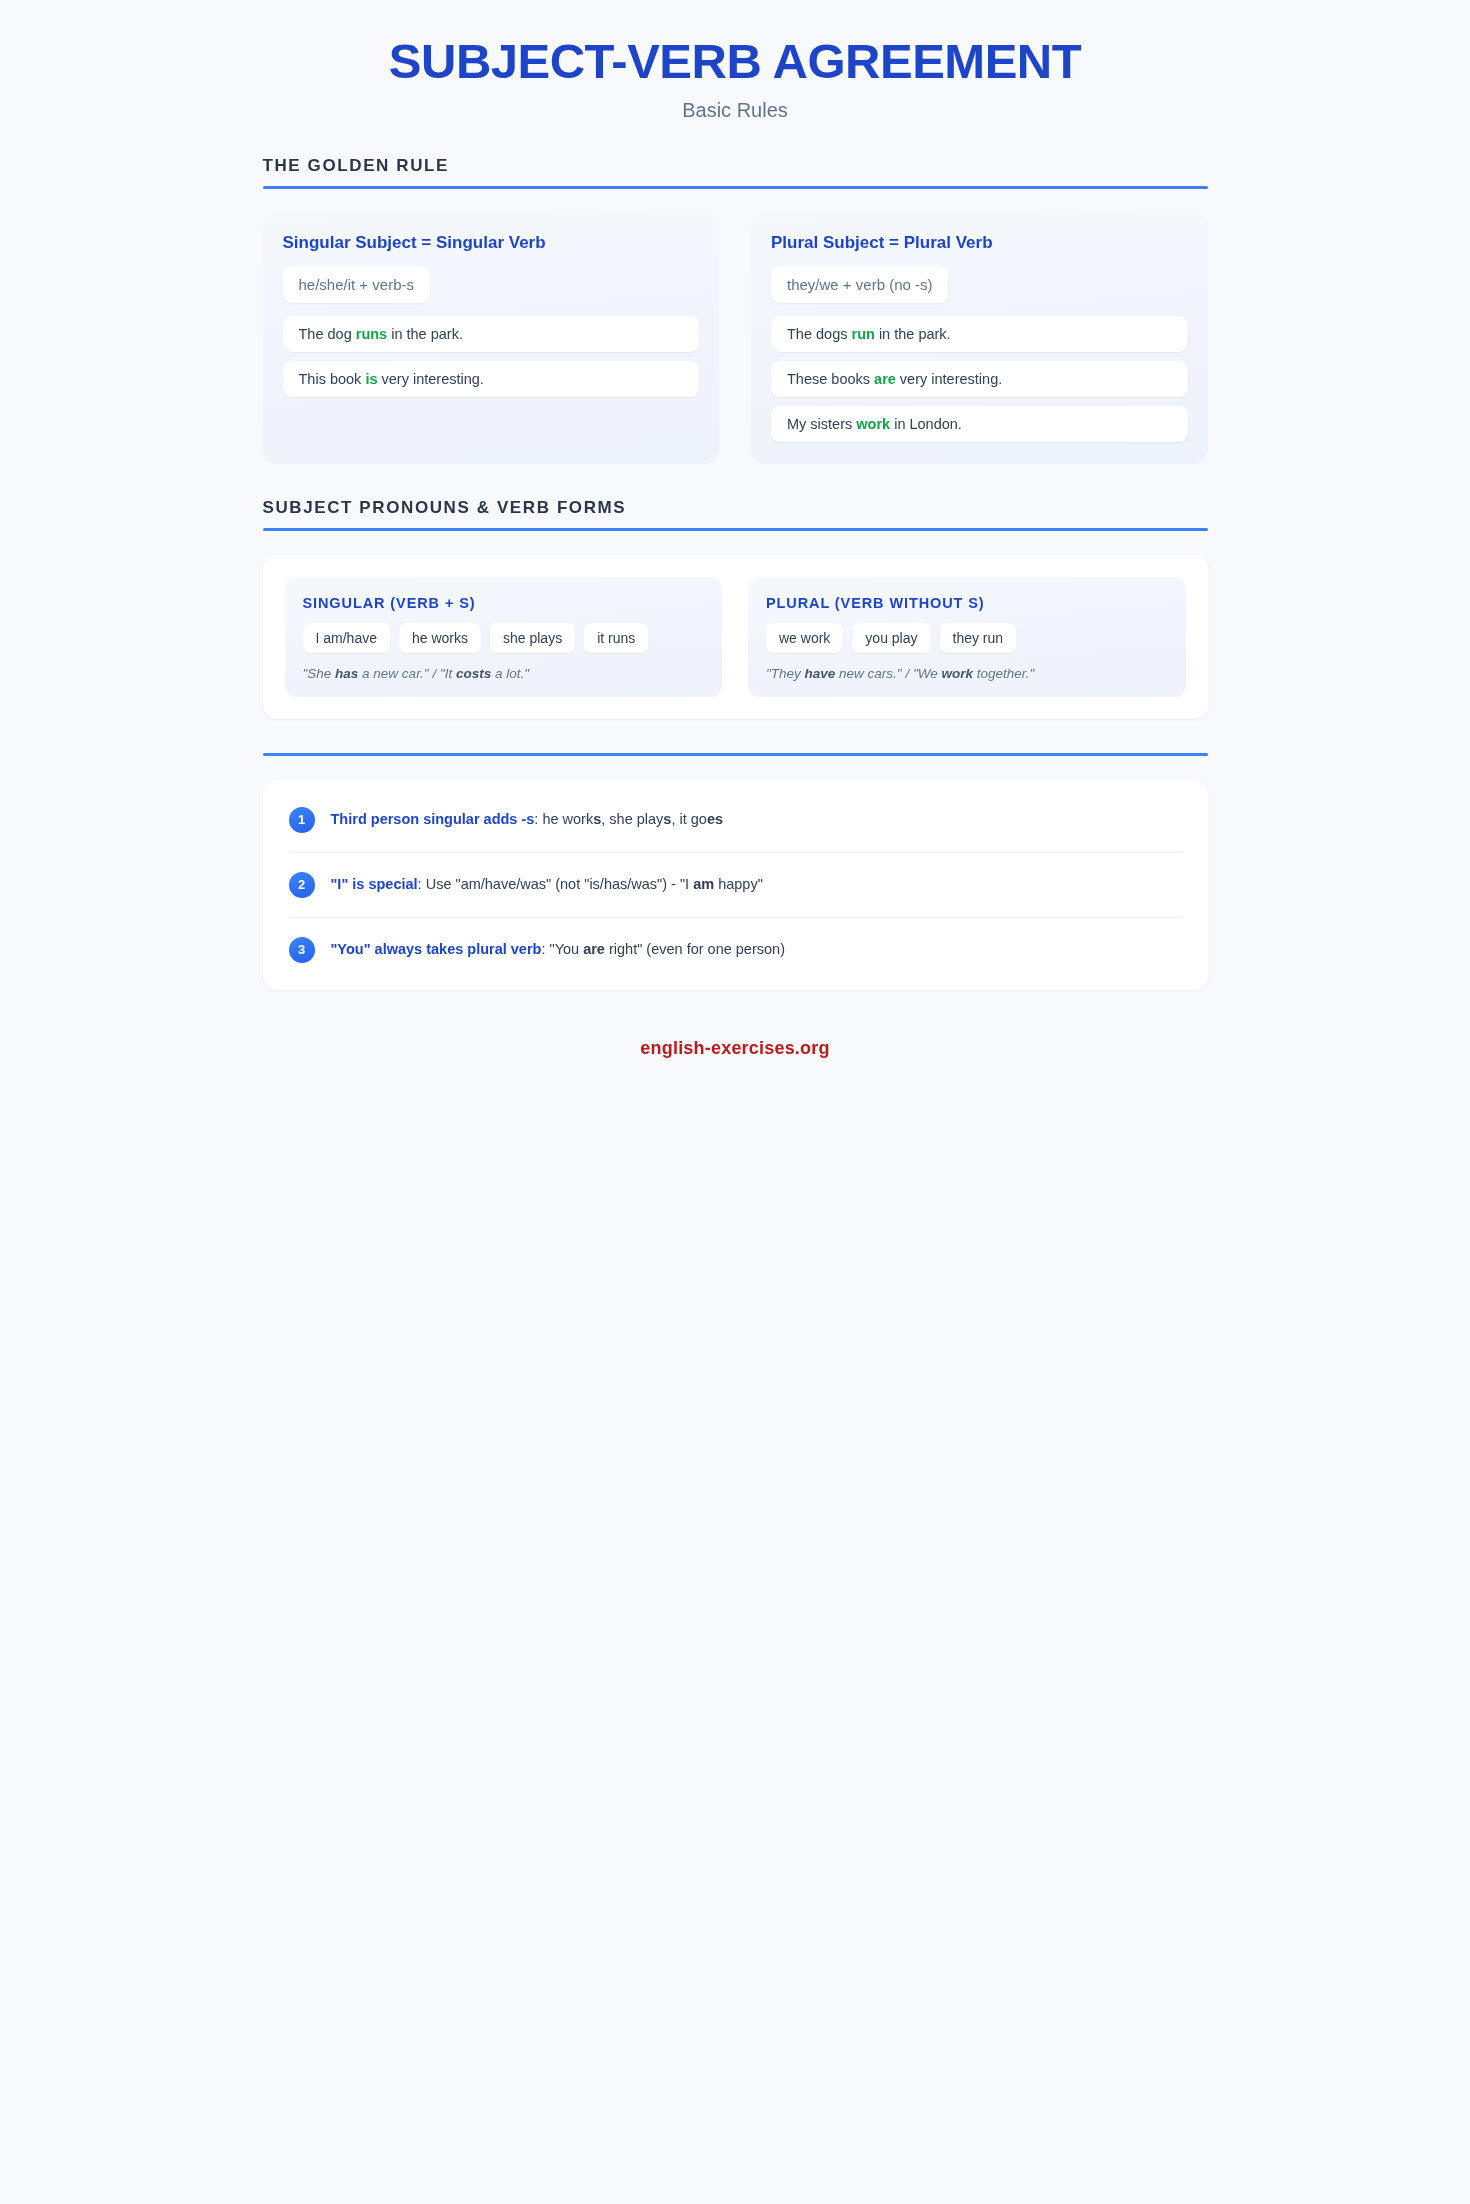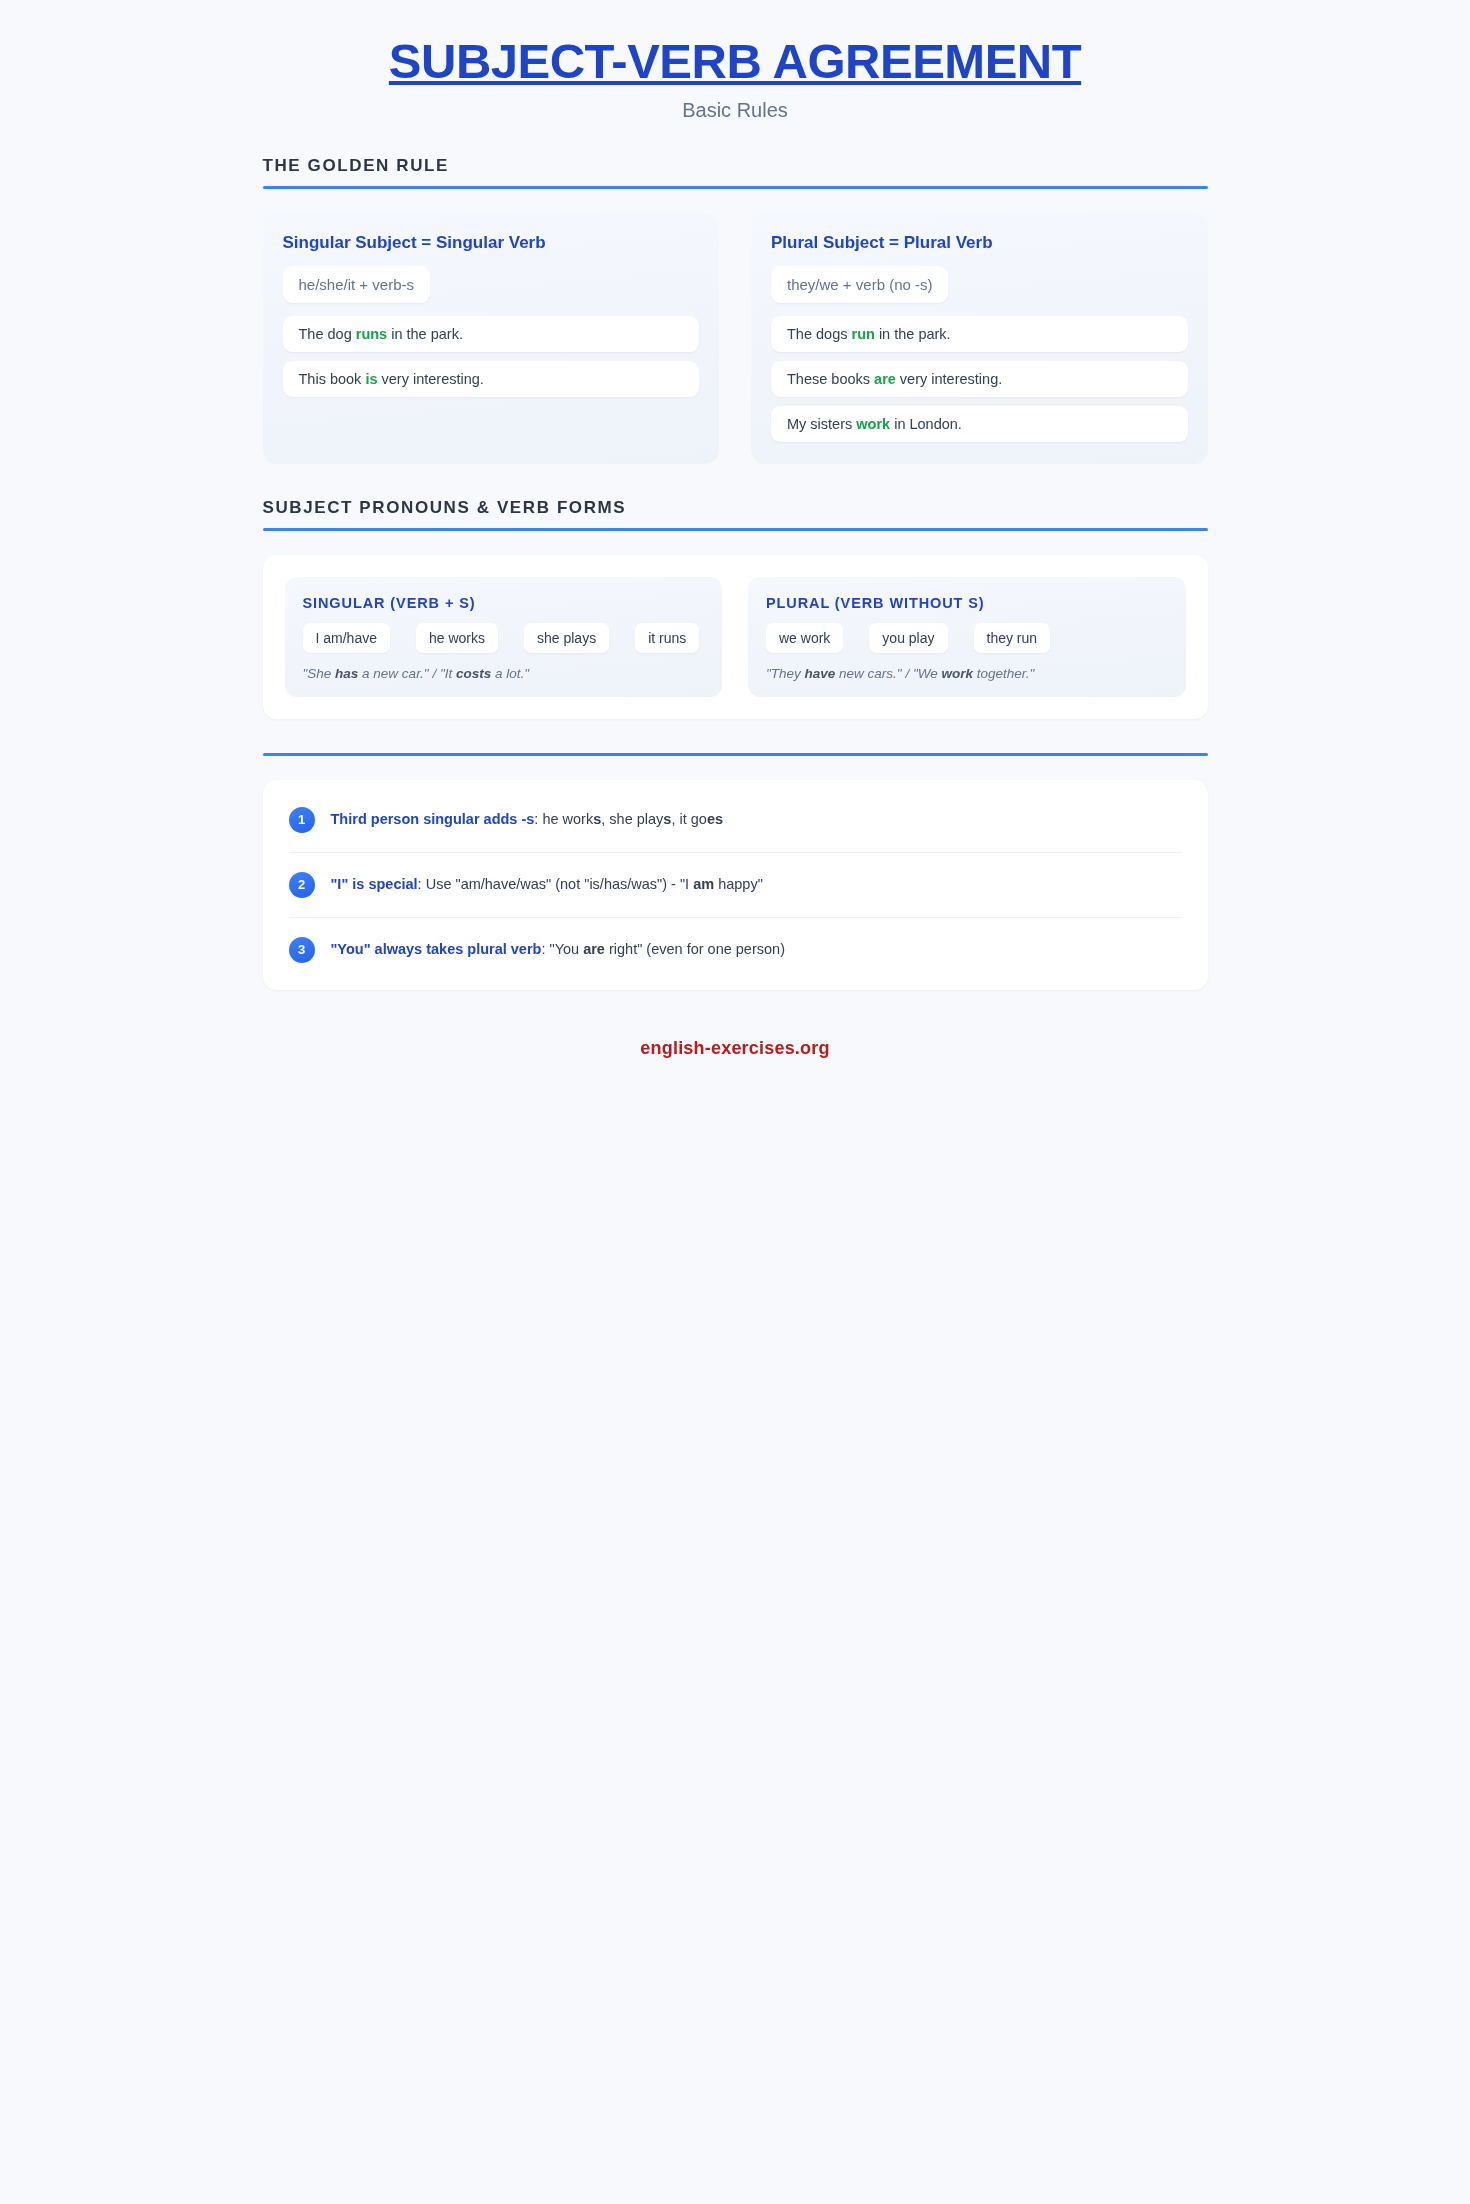--- a/index.html
+++ b/index.html
@@ -19,21 +19,20 @@
   }
 
   
   .title {
     text-align: center;
     font-size: 49px;
     font-weight: 700;
     letter-spacing: -0.5px;
     color: #1e45c8;
     line-height: 1.12;
-    text-decoration: underline;
   }
   .subtitle {
     text-align: center;
     font-size: 20px;
     color: #64748b;
     margin-top: 10px;
     font-weight: 400;
   }
 
   
@@ -114,21 +113,21 @@
     font-size: 14.5px;
     font-weight: 700;
     letter-spacing: 0.9px;
     color: #1e45c8;
     text-transform: uppercase;
     margin-bottom: 12px;
   }
   .chip-row {
     display: flex;
     flex-wrap: wrap;
-    gap: 26px;
+    gap: 9px;
     margin-bottom: 13px;
   }
   .chip {
     background: #ffffff;
     border-radius: 7px;
     padding: 7px 13px;
     font-size: 14px;
     color: #334155;
     box-shadow: 0 1px 2px rgba(15,23,42,0.05);
   }

